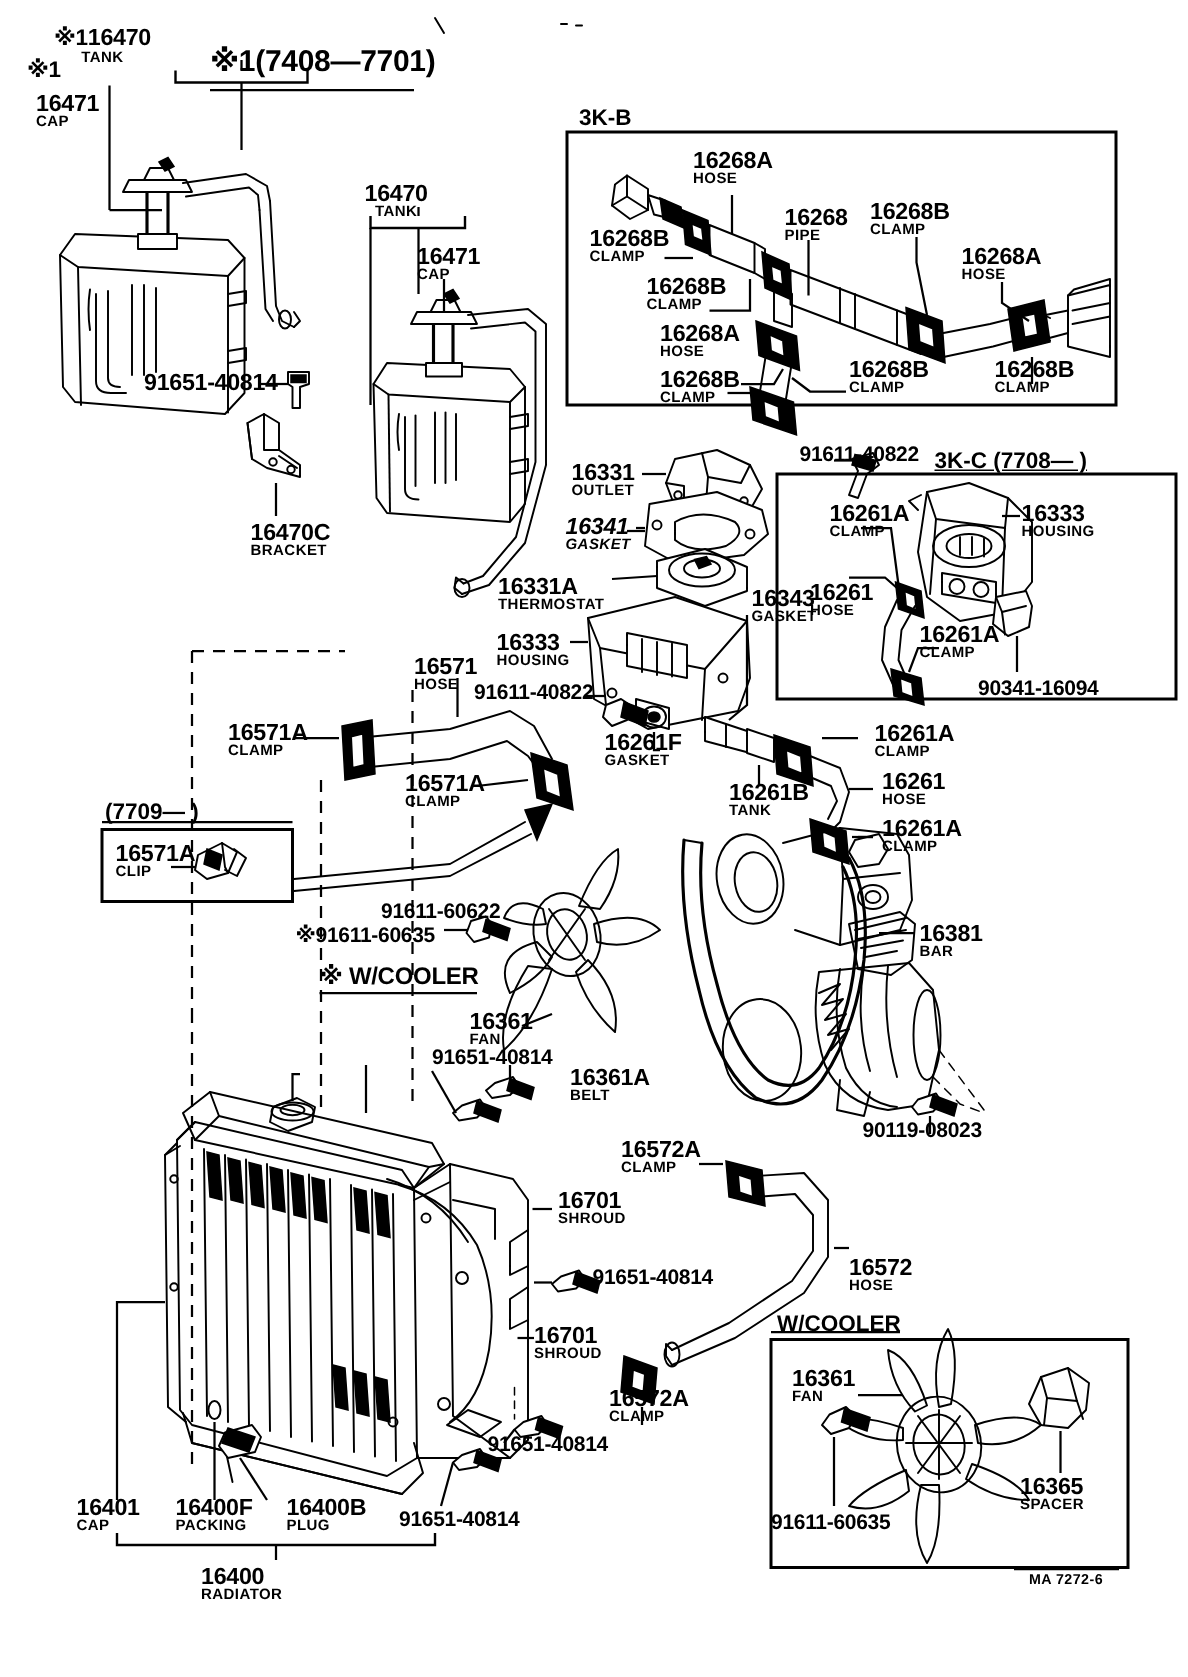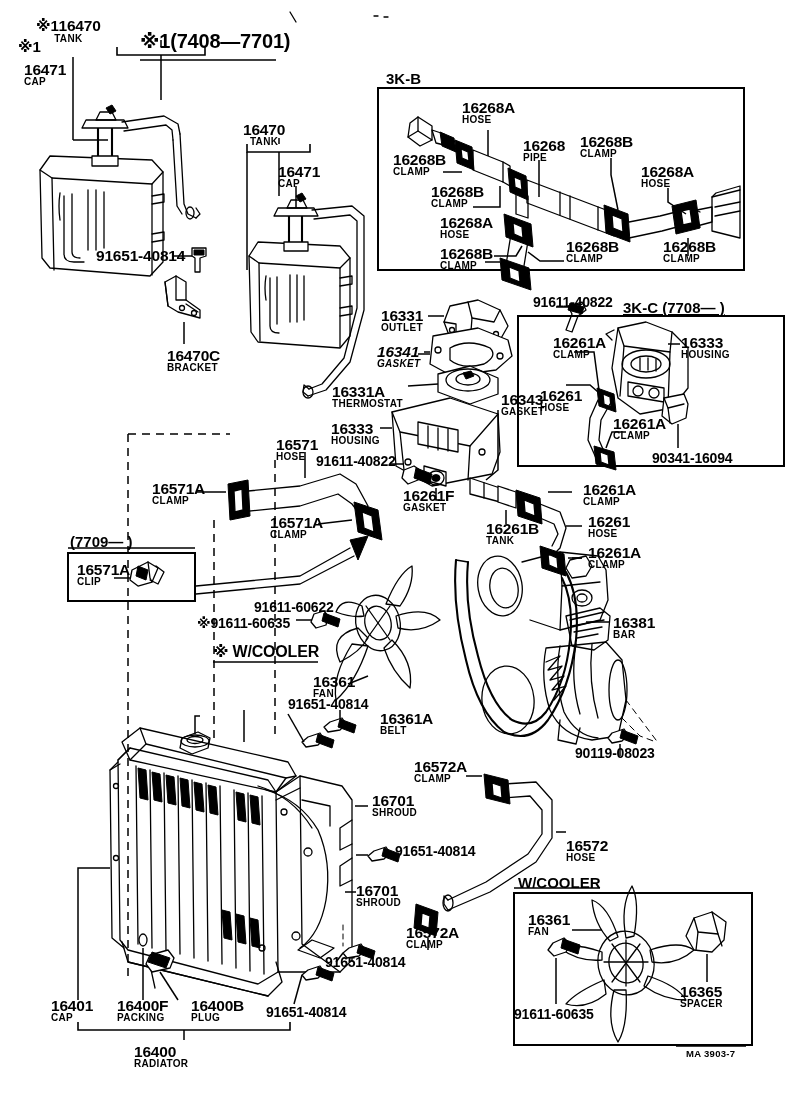--- a/index.html
+++ b/index.html
@@ -774,16 +774,16 @@
   </div>
   <div class="lbl" style="left:680px;top:984px;">
     <span class="num">16365</span>
     <span class="sub">SPACER</span>
   </div>
   <div class="lbl" style="left:514px;top:1008px;">
     <span class="num sm">91611-60635</span>
   </div>
 
   <div class="refcode" style="left:686px;top:1048px;">
-    <span>MA 3903-7</span>
+    <span>MA 7272-6</span>
   </div>
 
 </div>
 
 </body></html>

